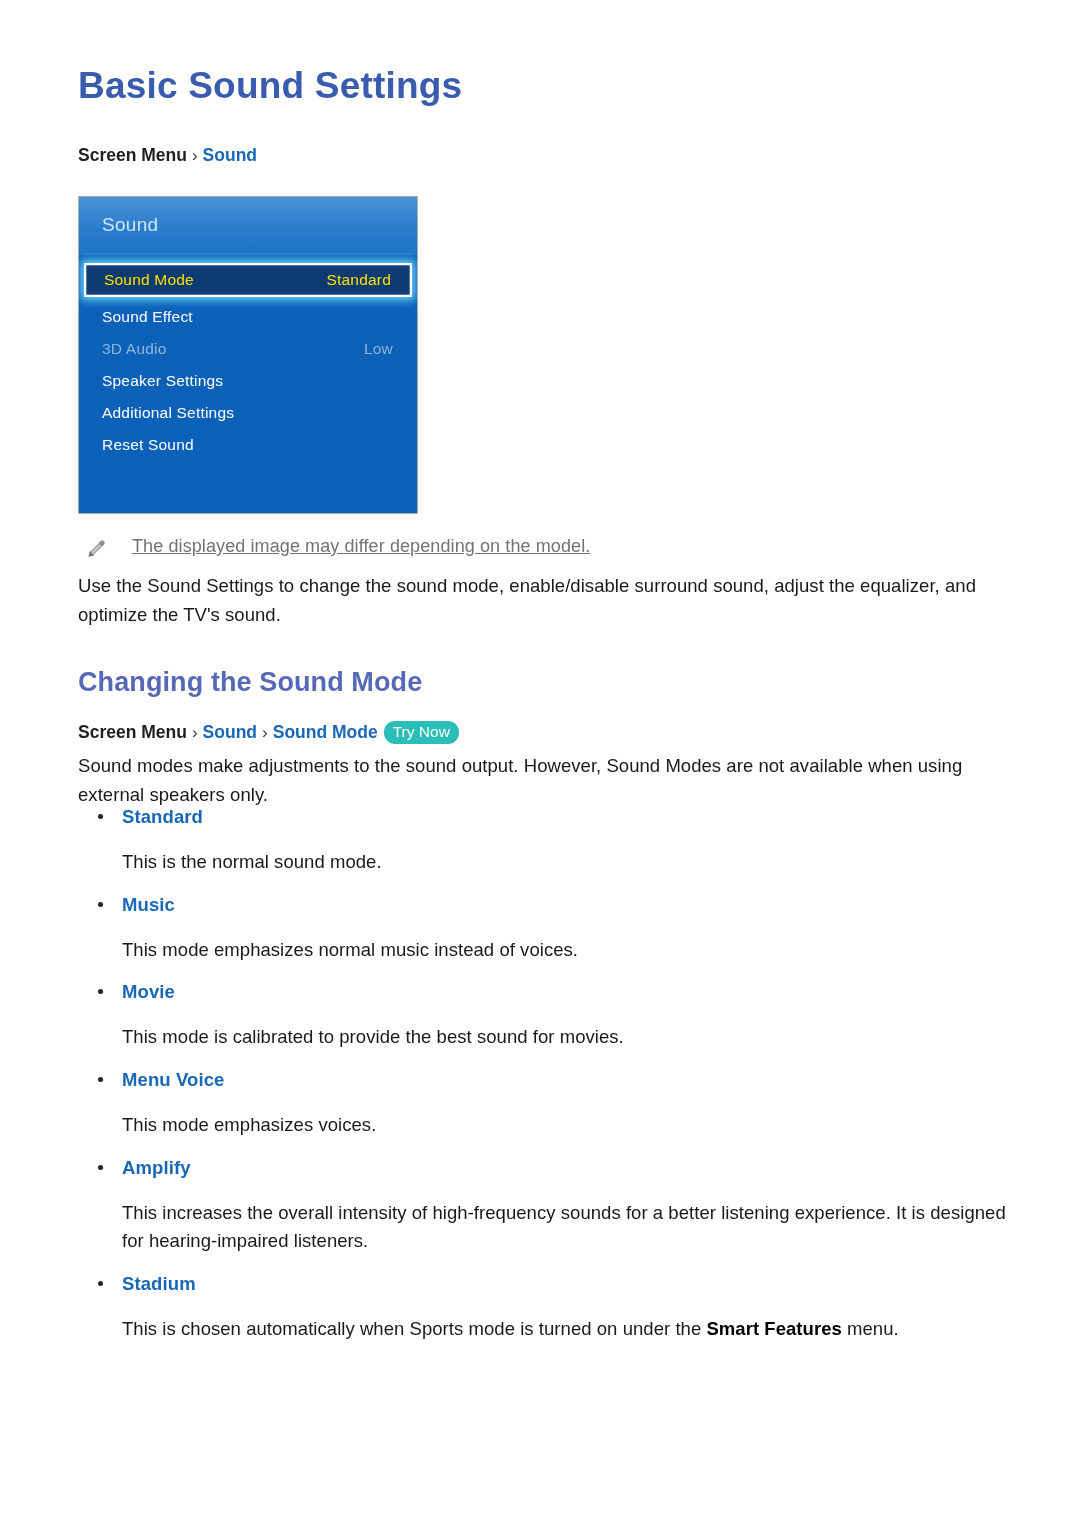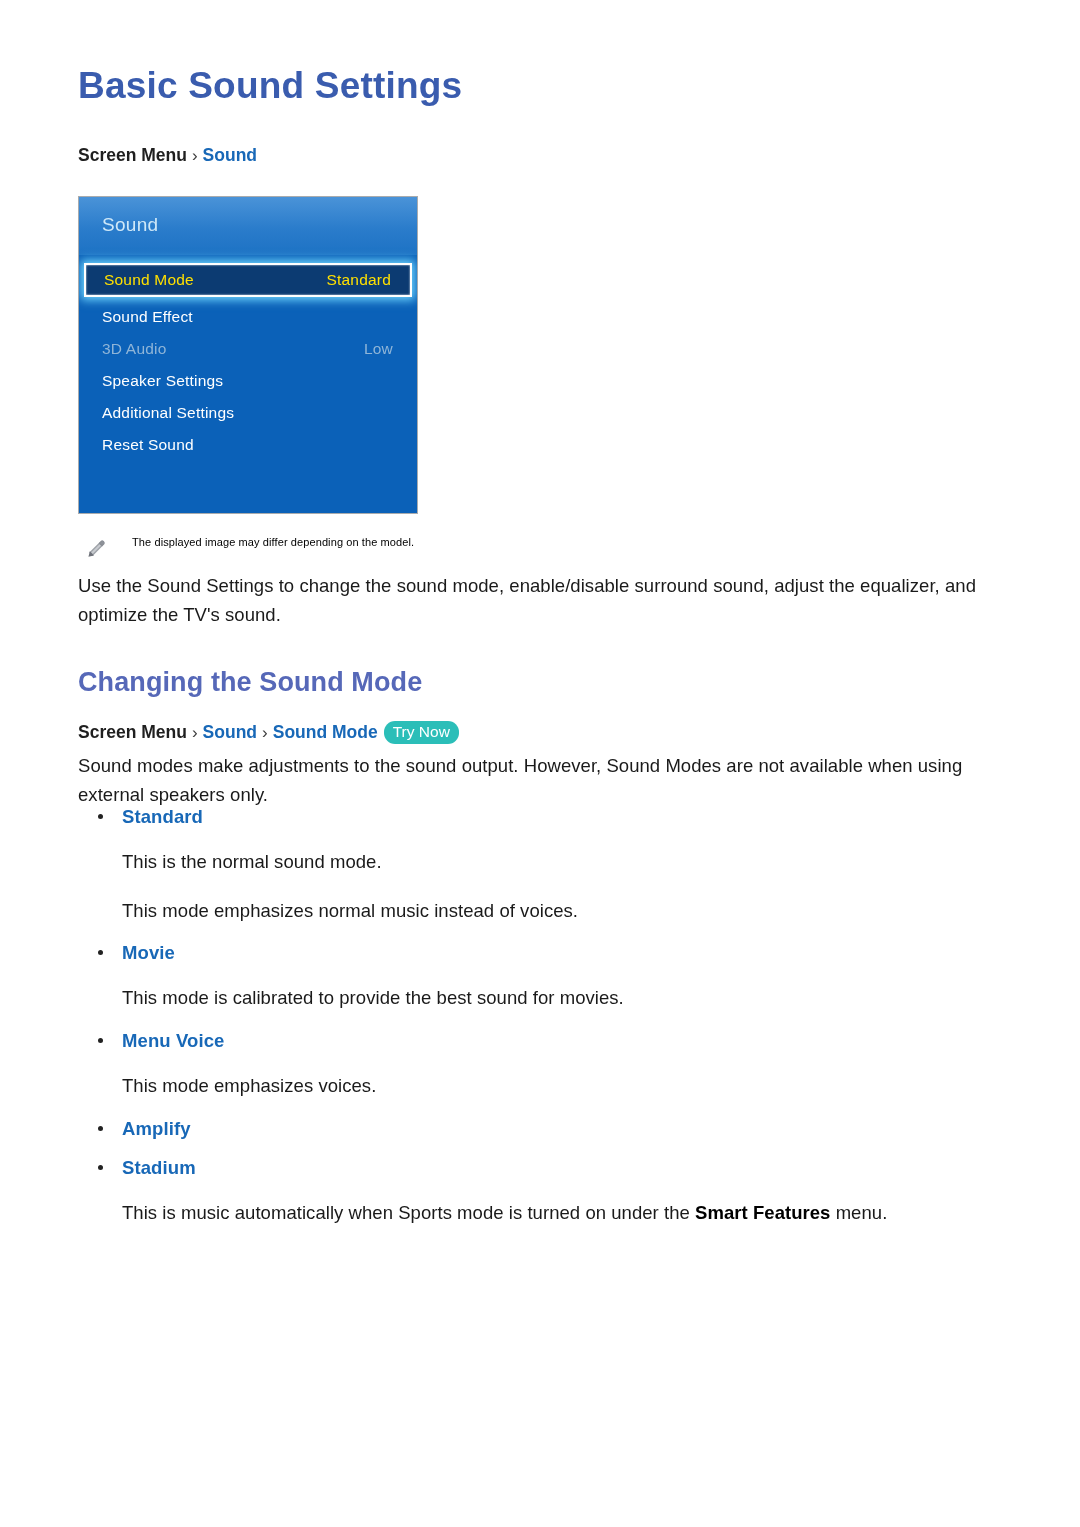--- a/index.html
+++ b/index.html
@@ -135,24 +135,25 @@
     align-items: flex-start;
   }
   .pencil-icon {
     width: 20px;
     height: 20px;
     flex: 0 0 20px;
     margin-right: 26px;
     margin-top: 1px;
   }
   .note-text {
-    font-size: 11px;
-    color: #000000;
+    font-size: 18px;
+    color: #737373;
     line-height: 1.2;
     letter-spacing: 0.1px;
+    text-decoration: underline;
   }
 
   
   .body-para {
     position: absolute;
     left: 78px;
     width: 920px;
     font-size: 18.5px;
     color: #1a1a1a;
     line-height: 1.55;
@@ -291,20 +292,24 @@
 
     <div class="mode-item">
       <div class="mode-term">
         <span class="mode-bullet"></span>
         <span>Standard</span>
       </div>
       <div class="mode-desc">This is the normal sound mode.</div>
     </div>
 
     <div class="mode-item">
+      <div class="mode-term">
+        <span class="mode-bullet"></span>
+        <span>Music</span>
+      </div>
       <div class="mode-desc">This mode emphasizes normal music instead of voices.</div>
     </div>
 
     <div class="mode-item">
       <div class="mode-term">
         <span class="mode-bullet"></span>
         <span>Movie</span>
       </div>
       <div class="mode-desc">This mode is calibrated to provide the best sound for movies.</div>
     </div>
@@ -315,25 +320,26 @@
         <span>Menu Voice</span>
       </div>
       <div class="mode-desc">This mode emphasizes voices.</div>
     </div>
 
     <div class="mode-item">
       <div class="mode-term">
         <span class="mode-bullet"></span>
         <span>Amplify</span>
       </div>
+      <div class="mode-desc">This increases the overall intensity of high-frequency sounds for a better listening experience. It is designed for hearing-impaired listeners.</div>
     </div>
 
     <div class="mode-item">
       <div class="mode-term">
         <span class="mode-bullet"></span>
         <span>Stadium</span>
       </div>
-      <div class="mode-desc"><span>This is music automatically when Sports mode is turned on under the </span><span class="inline-link">Smart Features</span><span> menu.</span></div>
+      <div class="mode-desc"><span>This is chosen automatically when Sports mode is turned on under the </span><span class="inline-link">Smart Features</span><span> menu.</span></div>
     </div>
 
   </div>
 
 </div>
 
 </body></html>

